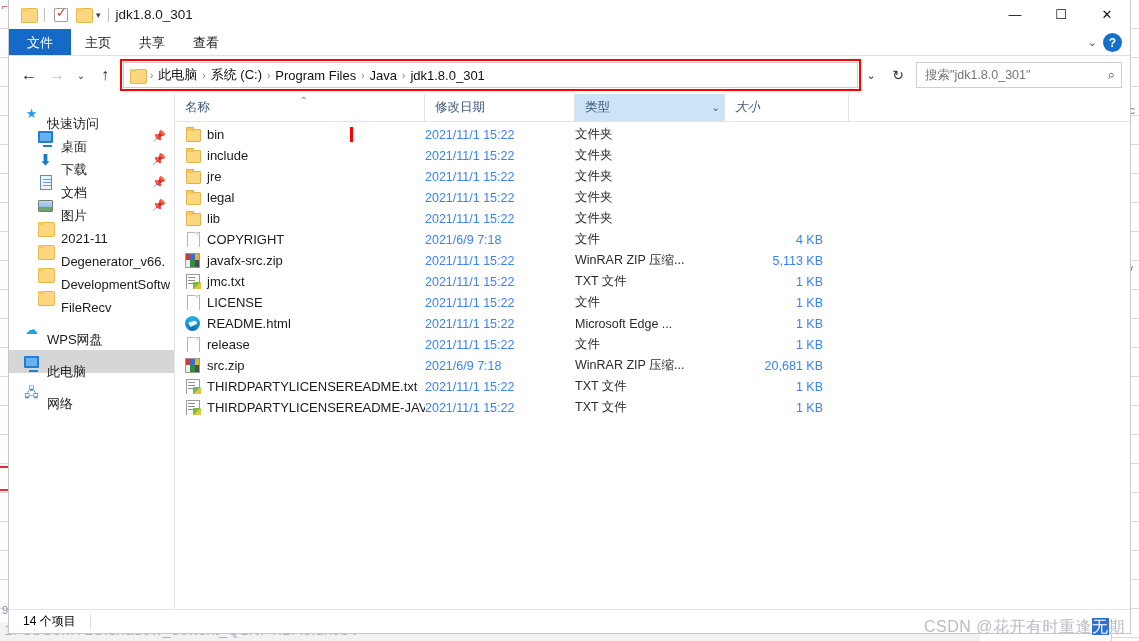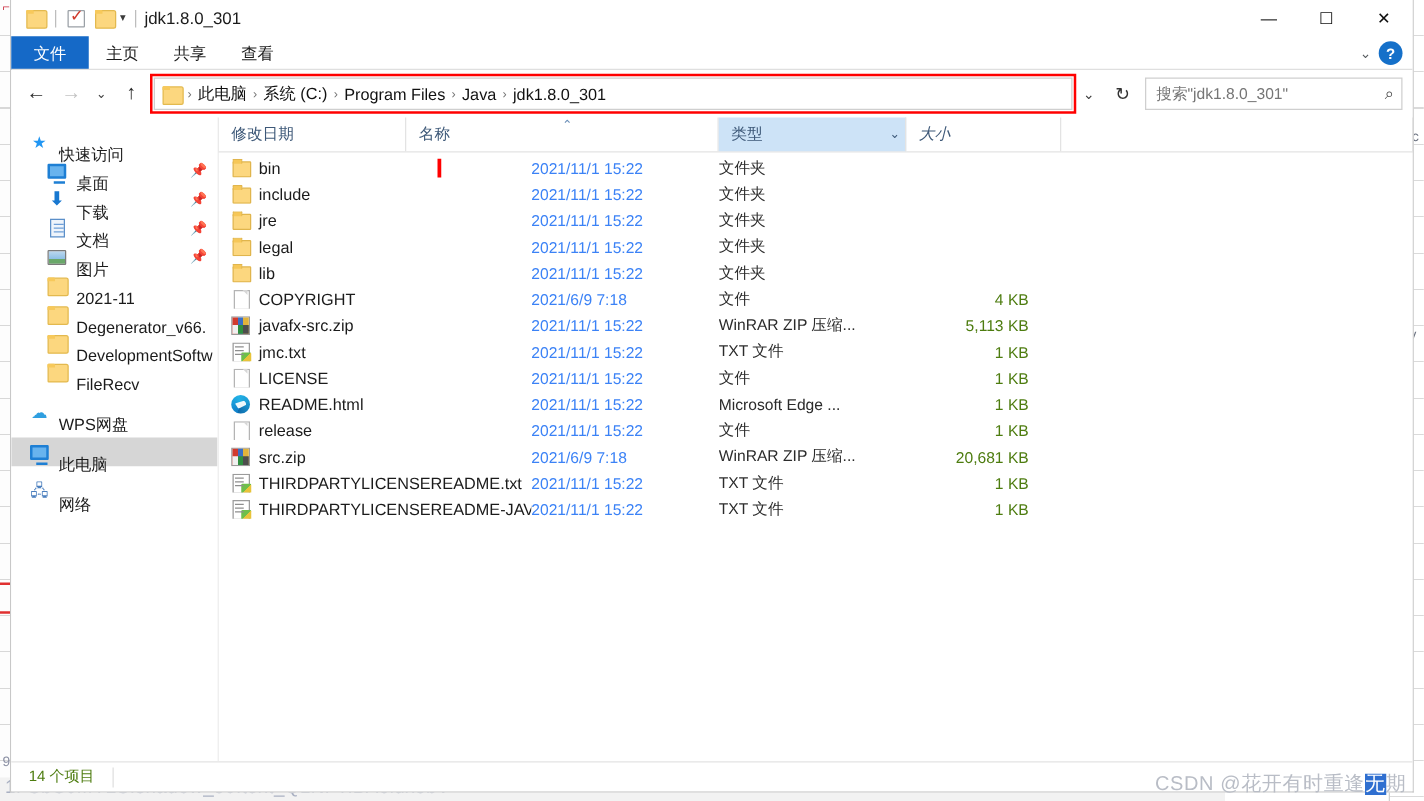--- a/index.html
+++ b/index.html
@@ -178,21 +178,21 @@
   .col.size { width: 124px; border-right: 1px solid #e3e3e3; font-style: italic; }
   .col.blank { flex: 1; border-right: none; }
   .sort-caret { position: absolute; left: 50%; top: 1px; font-size: 10px; color:#6a8fb8; }
   .col-chev { margin-left: auto; font-size: 10px; color: #3d5878; }
 
   .rows { flex: 1; overflow: hidden; background:#fff; padding-top: 2px; }
   .row { height: 21px; display: flex; align-items: center; font-size: 13px; color: #1b1b1b; }
   .row .c-name { width: 250px; display:flex; align-items:center; gap:7px; padding-left: 10px; white-space: nowrap; overflow: hidden; }
   .row .c-date { width: 150px; color:#3b82f6; font-size: 12.5px; }
   .row .c-type { width: 150px; color:#2b2b2b; font-size: 12.5px; white-space: nowrap; overflow: hidden; }
-  .row .c-size { width: 110px; color:#4d7c0f; font-size: 12.5px; text-align: right; padding-right: 12px; }
+  .row .c-size { width: 110px; color:#3b82f6; font-size: 12.5px; text-align: right; padding-right: 12px; }
   .row.annot .c-name { position: relative; }
   .annot-box {
     position: absolute; left: -4px; top: -4px; width: 182px; height: 26px;
     border: 3px solid #ff0000; pointer-events: none;
   }
 
   
   .fi { width: 15px; height: 15px; flex: none; position: relative; }
   .fi.folder::before {
     content:""; position:absolute; left:1px; top:2px; width:13px; height:11px;
@@ -242,21 +242,21 @@
   .fi.edge::after {
     content:""; position:absolute; left:3px; top:4px; width:9px; height:7px;
     border-radius: 50% 50% 40% 40%; background:#ffffff; opacity:.92;
     clip-path: polygon(0 40%, 100% 0, 100% 55%, 30% 100%);
   }
 
   
   .statusbar {
     height: 24px; flex: none; border-top: 1px solid #e3e3e3;
     display: flex; align-items: center; padding-left: 14px;
-    font-size: 12px; color: #4d7c0f; background: #fff; position: relative;
+    font-size: 12px; color: #000000; background: #fff; position: relative;
   }
   .status-seg { padding-right: 14px; border-right: 1px solid #e0e0e0; height: 16px; display:flex; align-items:center; }
 
   .watermark {
     position: absolute; right: 14px; bottom: 3px;
     font-size: 16px; color: #b9bdc6; white-space: nowrap;
     letter-spacing: .5px;
   }
   .watermark .hl { background:#2f6fd0; color:#ffffff; }
 </style>
@@ -431,26 +431,26 @@
         <span class="ni-ico">
             <span class="net-ico">🖧</span>
           </span>
         <span class="nav-label">网络</span>
       </div>
     </div>
 
     <div class="listpane">
 
       <div class="colhead">
-        <div class="col date">
-          <span>修改日期</span>
-        </div>
         <div class="col name">
           <span>名称</span>
           <span class="sort-caret">⌃</span>
+        </div>
+        <div class="col date">
+          <span>修改日期</span>
         </div>
         <div class="col type">
           <span>类型</span>
           <span class="col-chev">⌄</span>
         </div>
         <div class="col size">
           <span>大小</span>
         </div>
         <div class="col blank"></div>
       </div>

